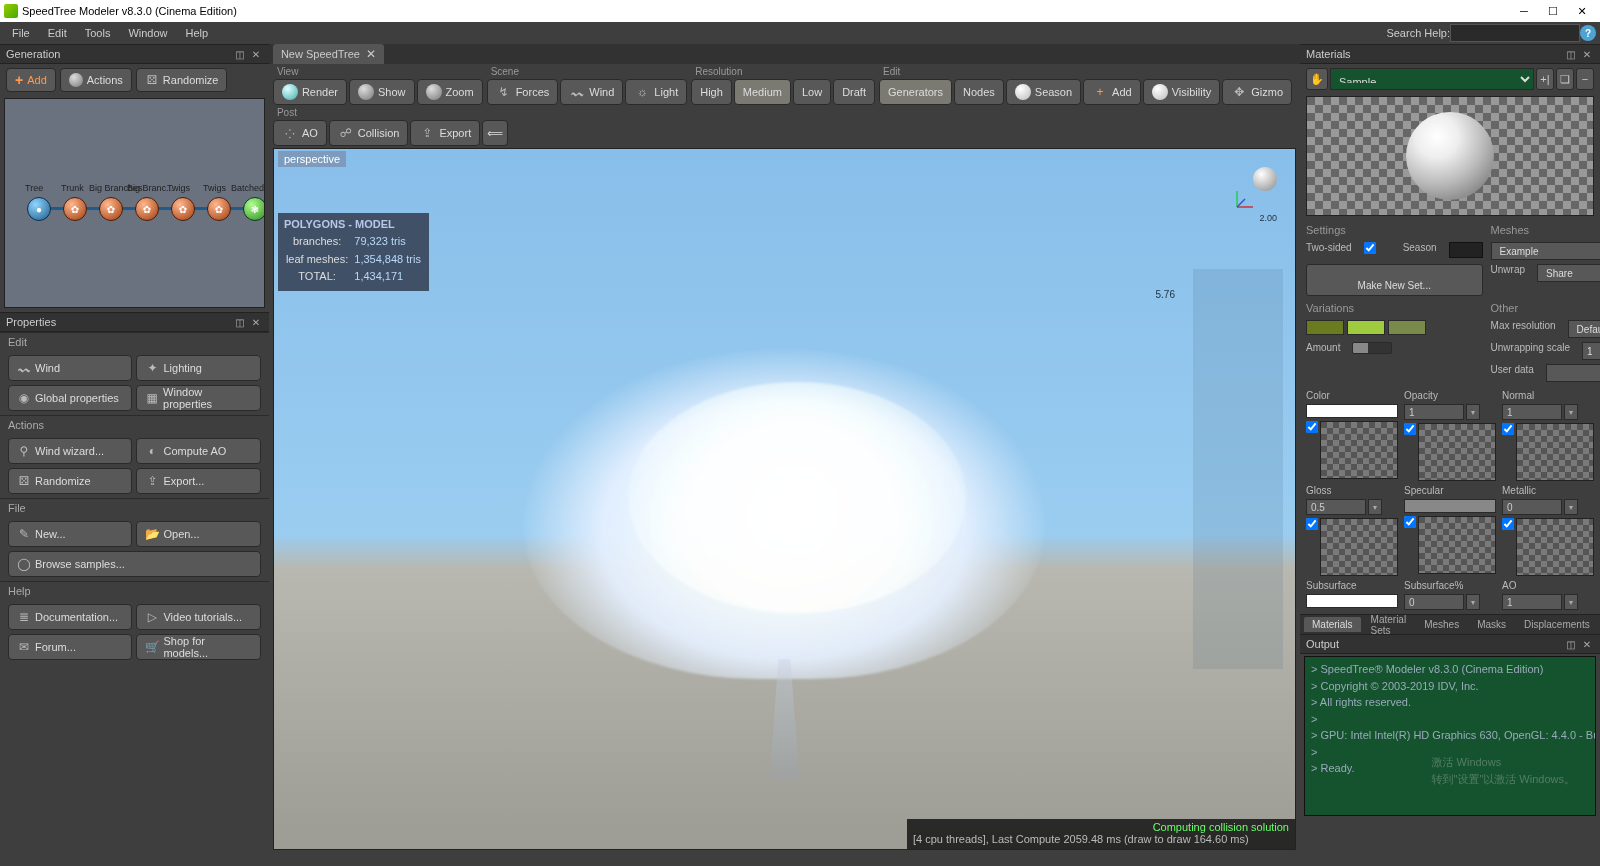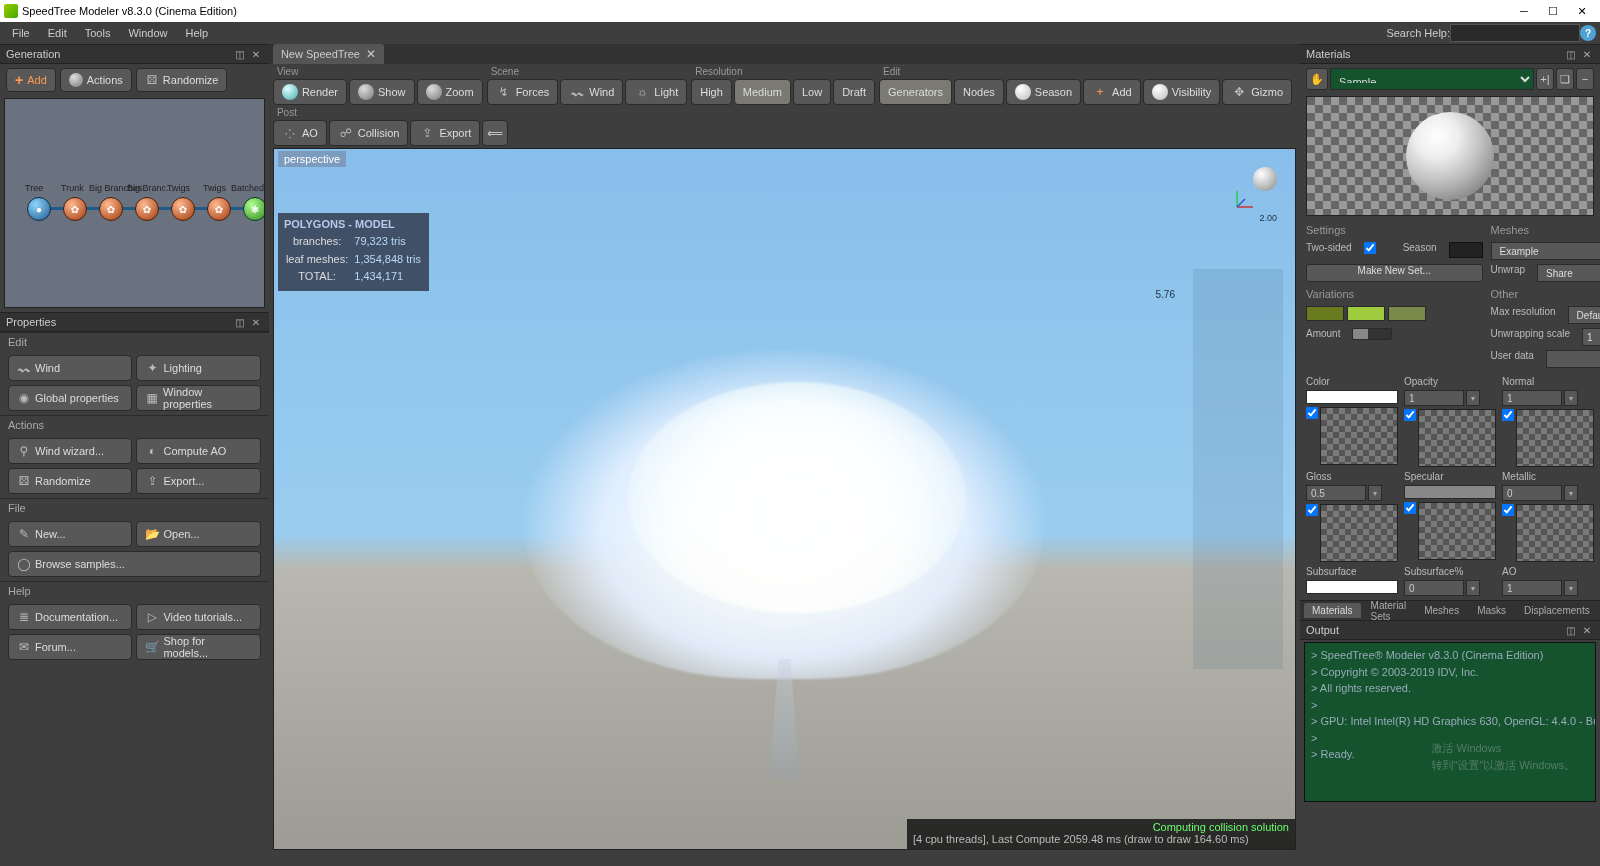--- a/index.html
+++ b/index.html
@@ -74,21 +74,21 @@
 .mat-drop .grabber { width: 22px; height: 22px; background: #585858; border-radius: 3px; border: 1px solid #2a2a2a; display: flex; align-items: center; justify-content: center; }
 .mat-drop select { flex: 1; background: #14532d; border: 1px solid #2a2a2a; color: #ddd; height: 22px; padding: 6px 4px; }
 .mat-drop .sq { width: 18px; height: 22px; background: #585858; border: 1px solid #2a2a2a; border-radius: 3px; cursor: pointer; display: flex; align-items: center; justify-content: center; font-size: 11px; color: #ccc; }
 .mat-preview { height: 120px; margin: 2px 6px; border: 1px solid #222; background: repeating-conic-gradient(#999 0 25%, #666 0 50%) 0 0/16px 16px; display: flex; align-items: center; justify-content: center; }
 .mat-preview .ball { width: 88px; height: 88px; background: radial-gradient(circle at 35% 28%, #fff 0%, #eee 25%, #bbb 55%, #888 80%); border-radius: 50%; }
 .mat-props { padding: 4px 6px; display: grid; grid-template-columns: 1fr 1fr; gap: 4px 8px; }
 .mat-section-hdr { color: #999; font-size: 11px; padding: 2px 0; }
 .row { display: flex; align-items: flex-start; gap: 12px; white-space: nowrap; }
 .row label { flex: 0 0 auto; color: #bbb; font-size: 10px; }
 .row select, .row input[type=text] { flex: 1; min-width: 0; background: #585858; border: 1px solid #2a2a2a; color: #ddd; height: 18px; font-size: 10px; padding: 0 4px; }
-.row .mini-btn { background: #585858; border: 1px solid #2a2a2a; color: #ddd; height: 18px; padding: 0 6px; font-size: 10px; border-radius: 3px; cursor: pointer; }
+.row .mini-btn { background: #585858; border: 1px solid #2a2a2a; color: #ddd; height: 30px; padding: 15px 6px; font-size: 10px; border-radius: 3px; cursor: pointer; }
 .slider { width: 40px; height: 12px; background: linear-gradient(to right, #888 40%, #333 40%); border: 1px solid #2a2a2a; border-radius: 2px; }
 .swatch-row { display: flex; gap: 3px; }
 .swatch { width: 38px; height: 15px; border: 1px solid #2a2a2a; }
 .mat-channels { padding: 4px 6px; display: grid; grid-template-columns: 1fr 1fr 1fr; gap: 4px 6px; }
 .chan-col { display: flex; flex-direction: column; gap: 3px; }
 .chan-lbl { color: #bbb; font-size: 10px; }
 .chan-val { display: flex; gap: 2px; align-items: center; }
 .chan-val .bar { flex: 1; height: 14px; border: 1px solid #2a2a2a; background: #fff; }
 .chan-val .num { width: 60px; height: 16px; background: #585858; border: 1px solid #2a2a2a; color: #ccc; font-size: 10px; padding: 0 4px; }
 .chan-val .dd { width: 14px; height: 16px; background: #585858; border: 1px solid #2a2a2a; display:flex; align-items:center; justify-content:center; color:#aaa; font-size:8px; }

